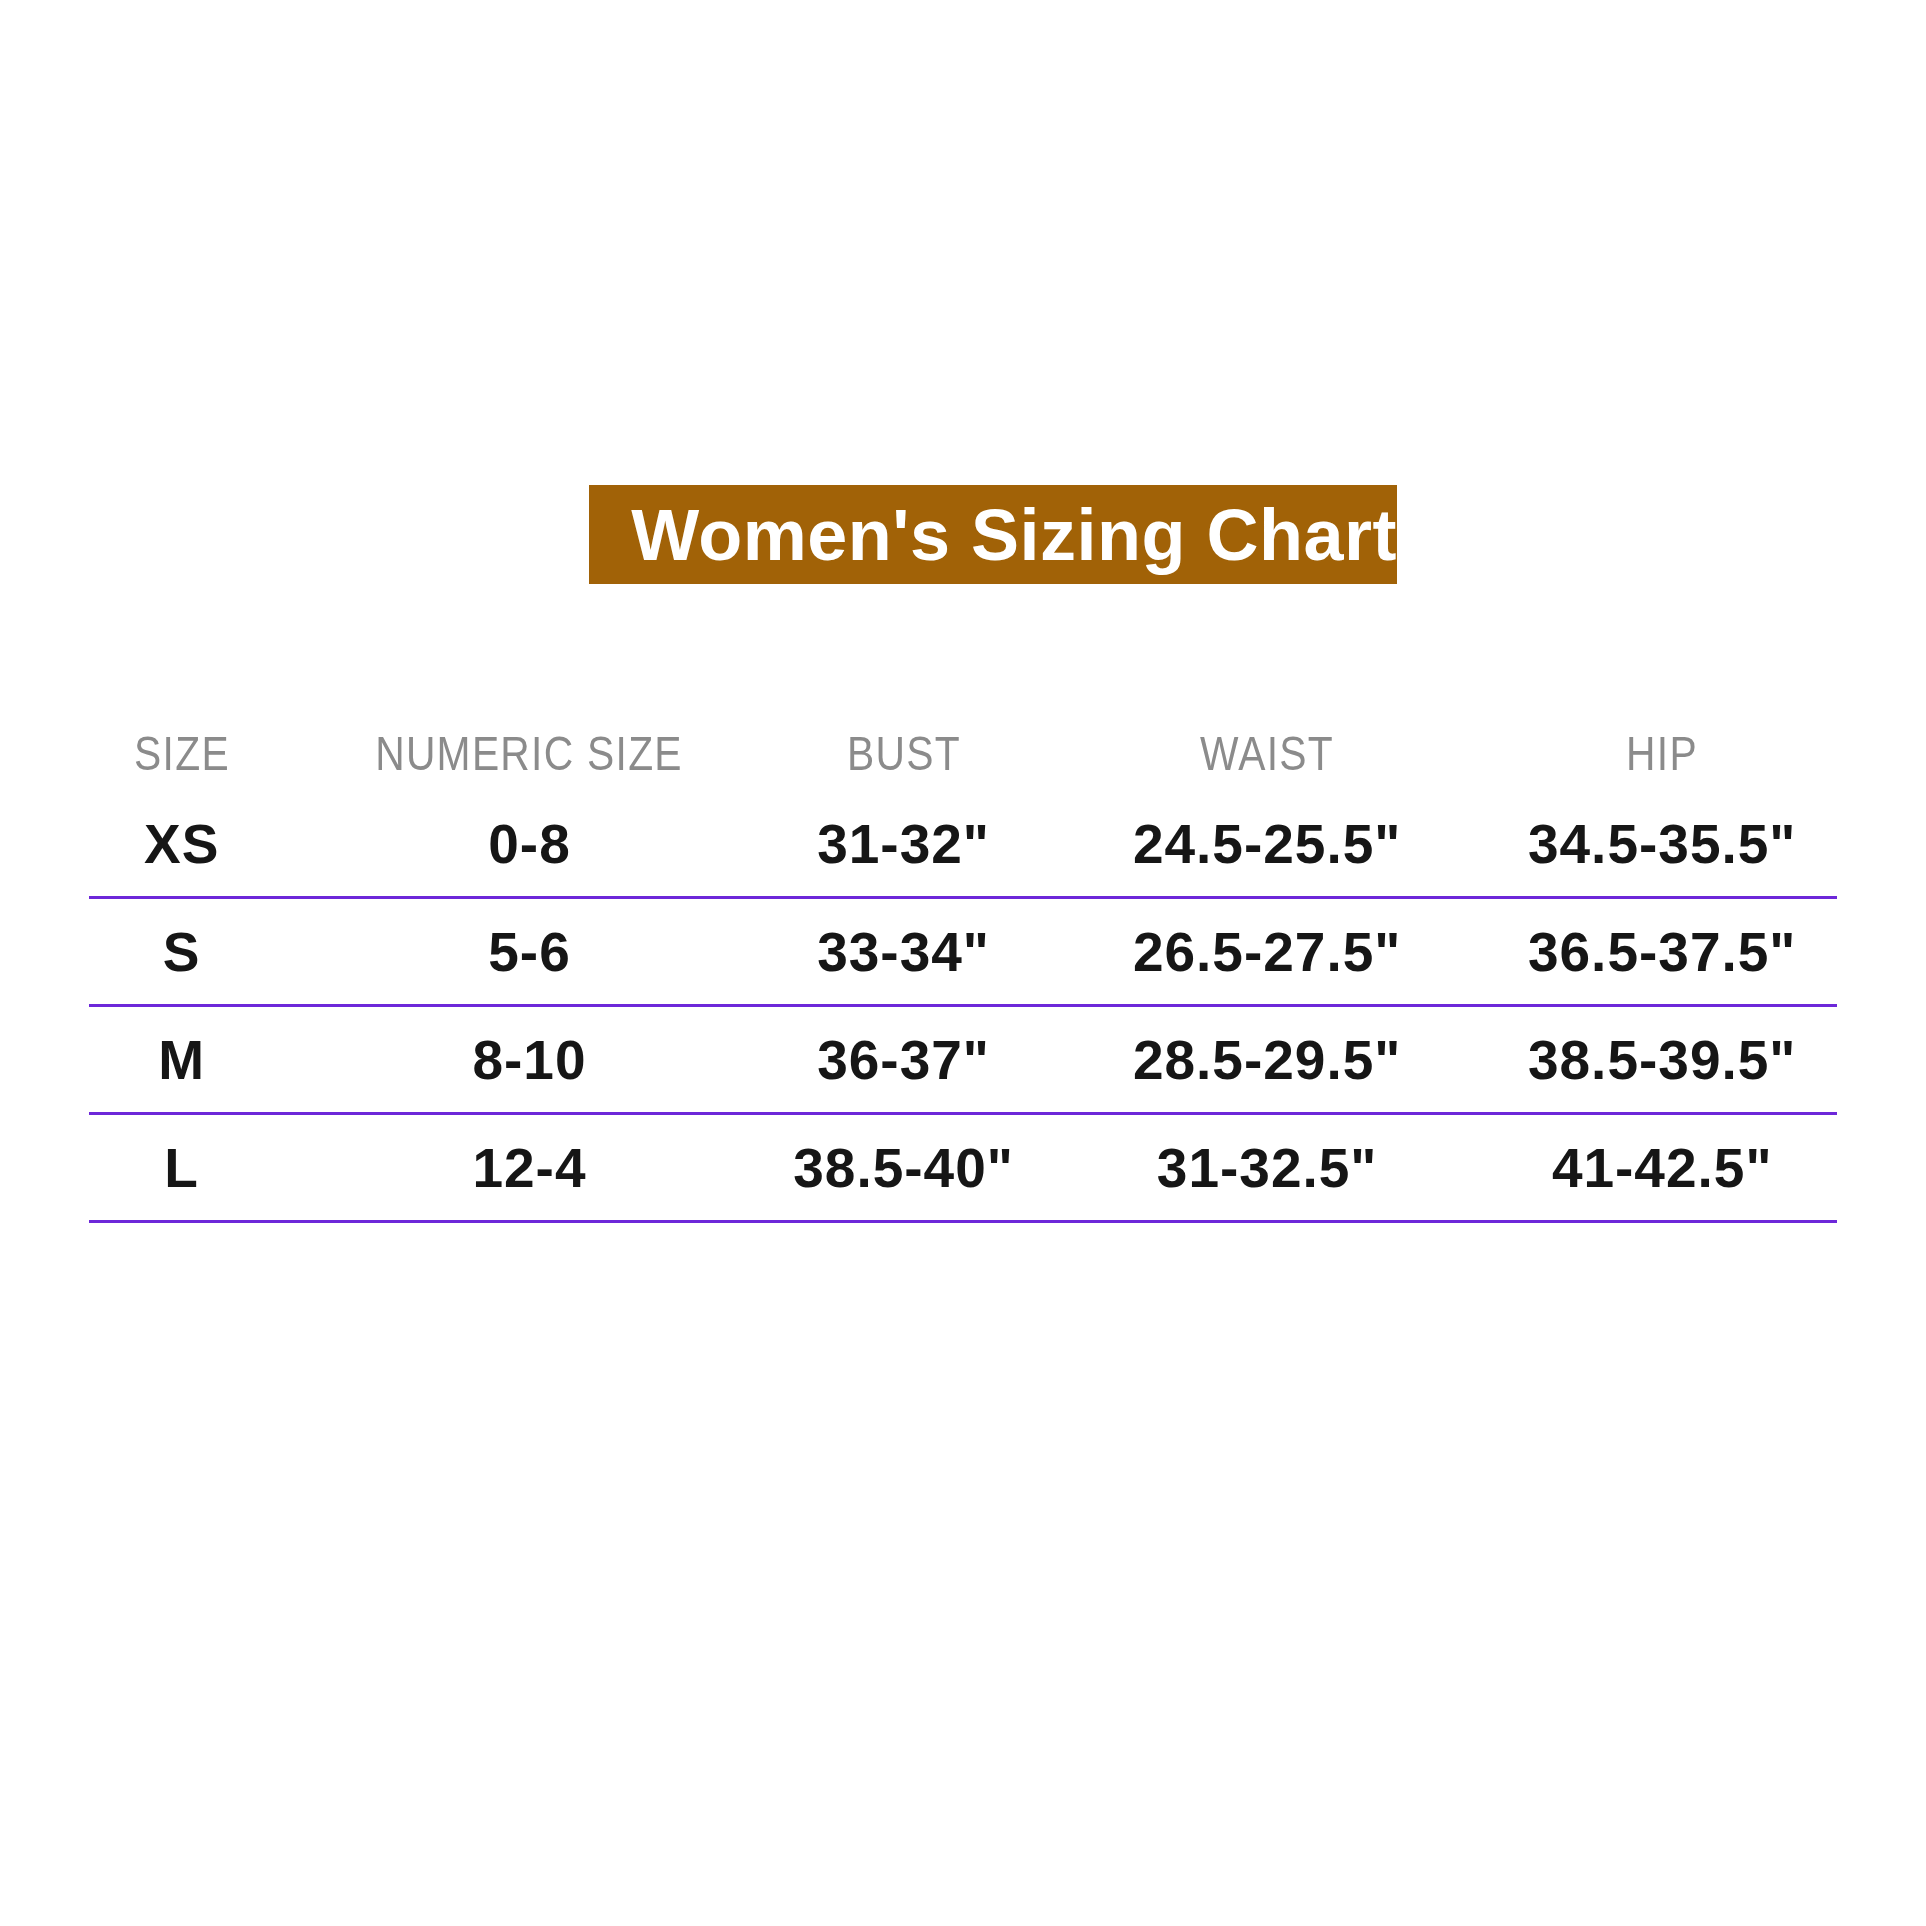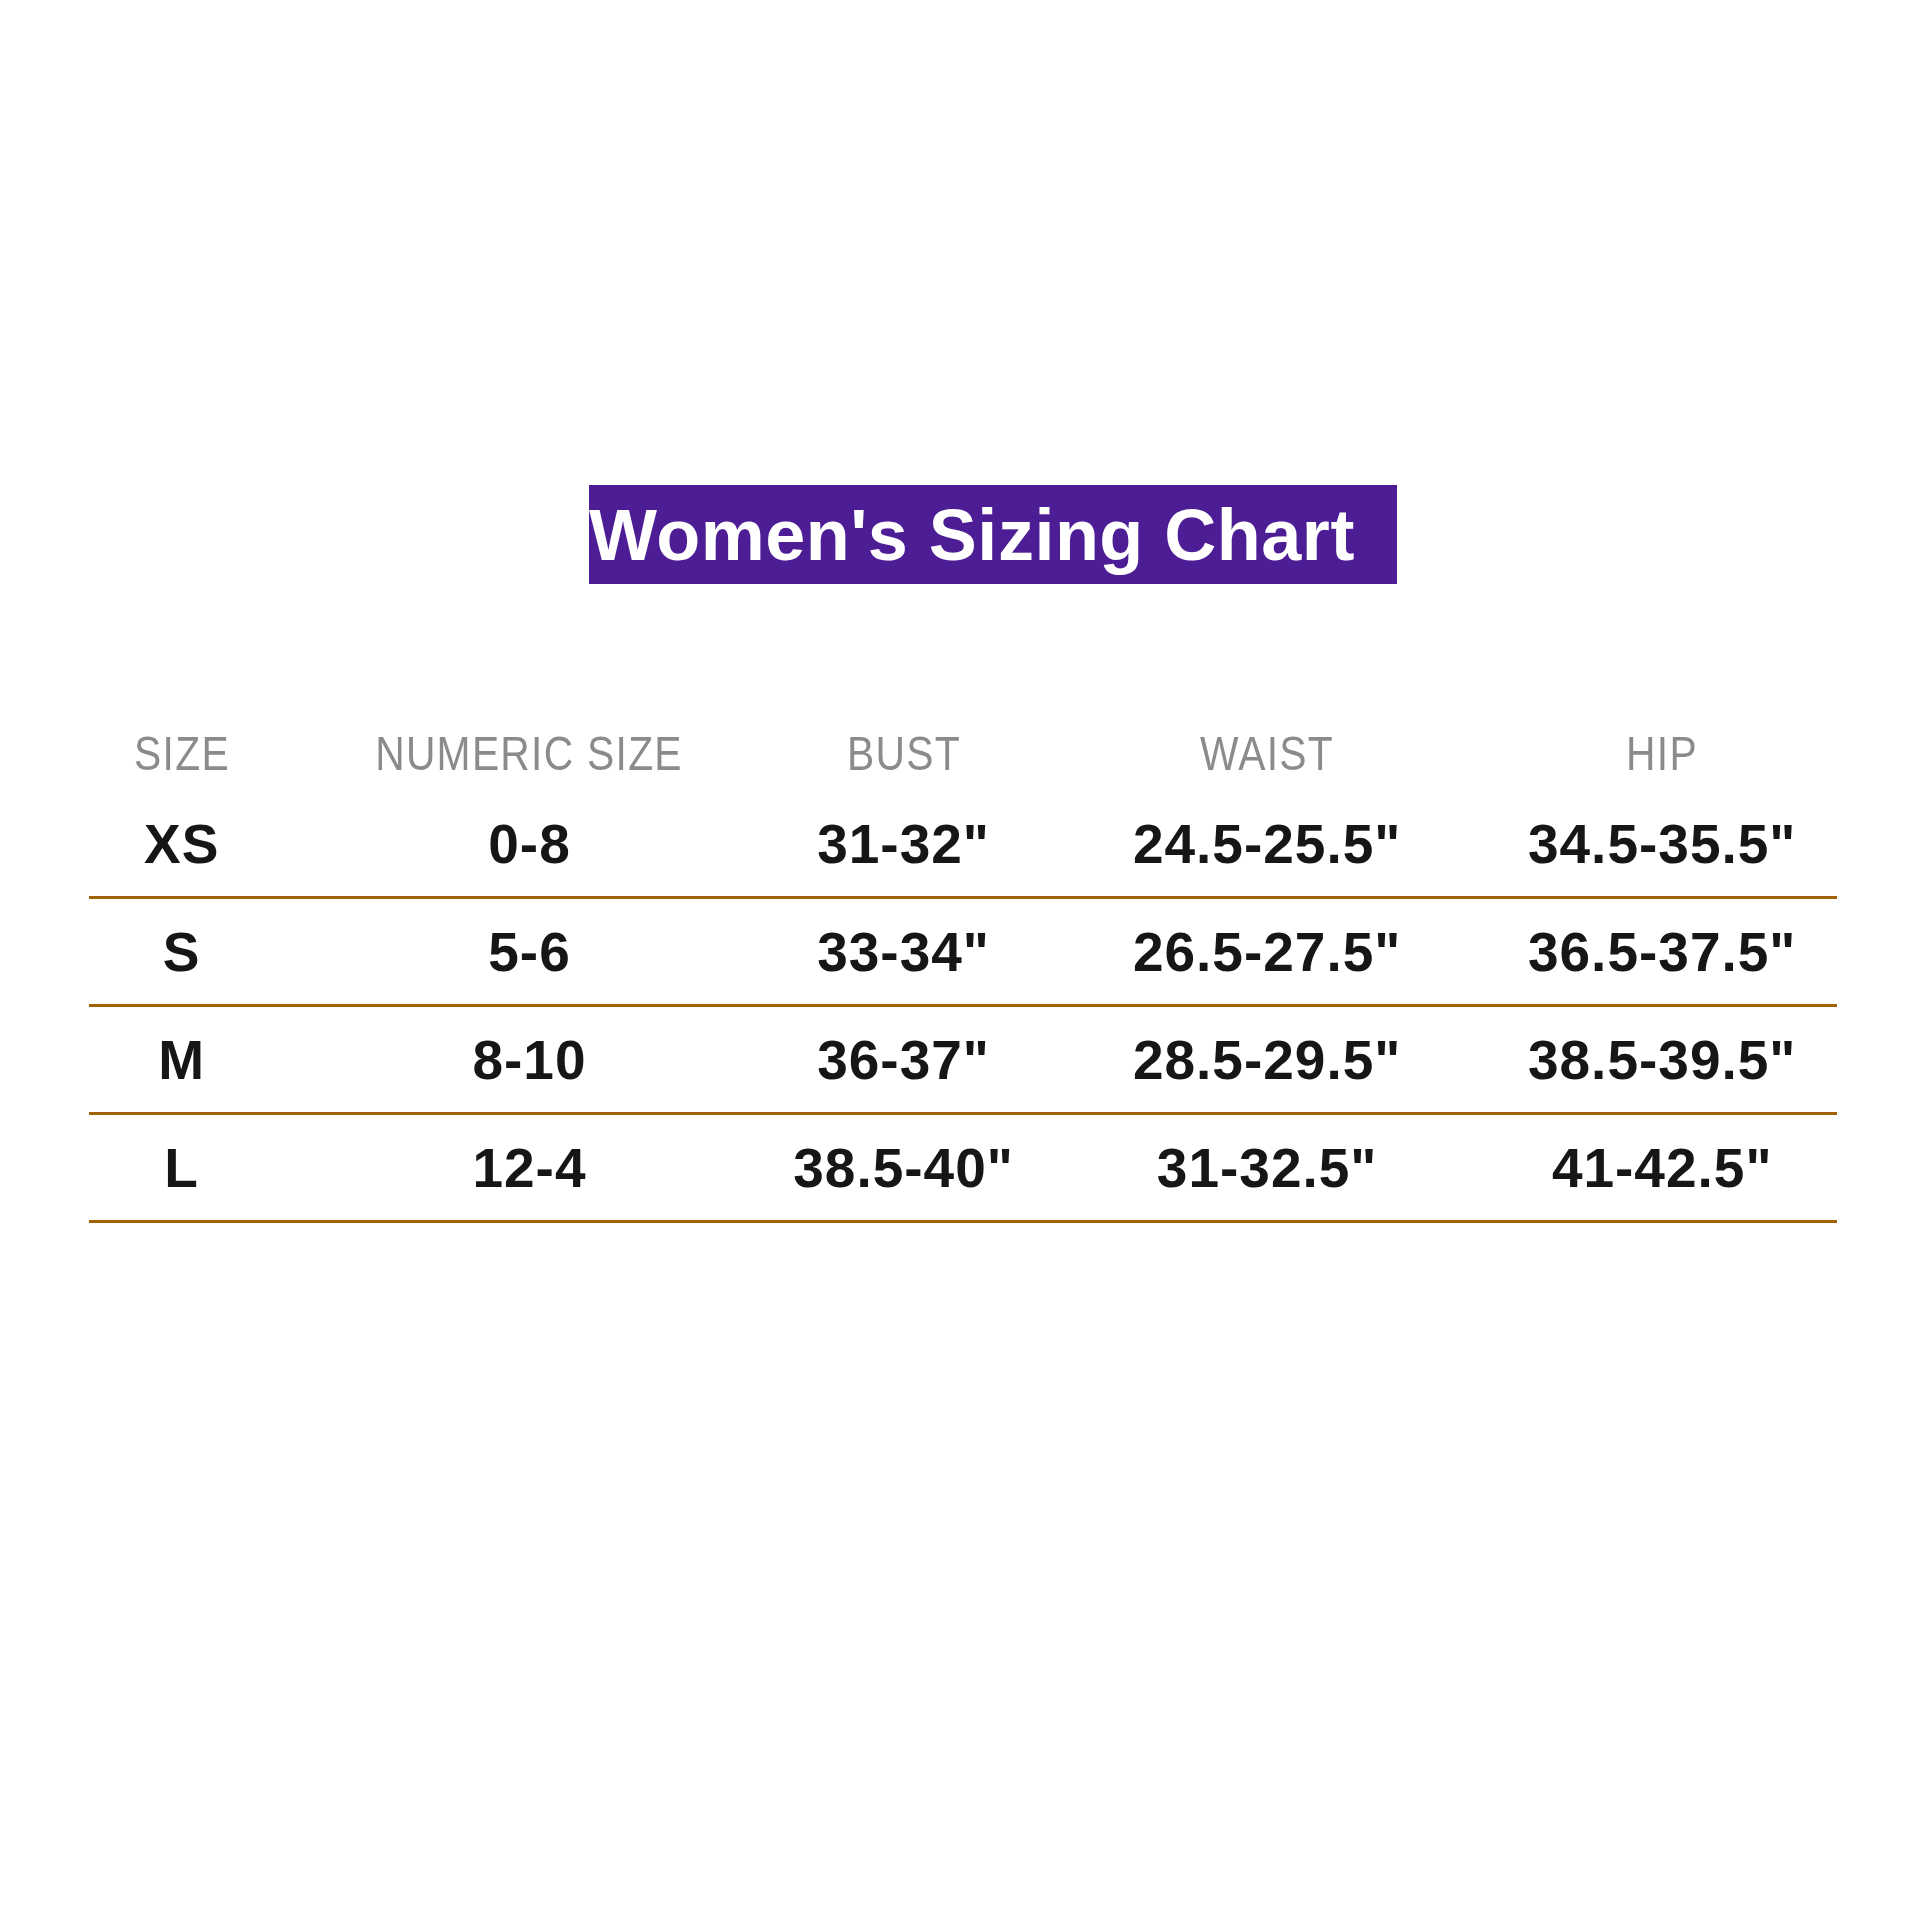--- a/index.html
+++ b/index.html
@@ -15,24 +15,24 @@
     overflow: hidden;
   }
 
   
   .banner {
     position: absolute;
     left: 589px;
     top: 485px;
     width: 808px;
     height: 99px;
-    background: #4c1d95;
+    background: #a16207;
     display: flex;
     align-items: center;
-    justify-content: flex-start;
+    justify-content: flex-end;
   }
   .banner-text {
     color: #ffffff;
     font-size: 72px;
     font-weight: 700;
     letter-spacing: 0.5px;
     white-space: nowrap;
   }
 
   
@@ -45,21 +45,21 @@
   }
   .header-row {
     position: relative;
     height: 76px;
     box-sizing: border-box;
   }
   .data-row {
     position: relative;
     height: 108px;
     box-sizing: border-box;
-    border-bottom: 3px solid #a16207;
+    border-bottom: 3px solid #6d28d9;
   }
   .cell {
     position: absolute;
     top: 50%;
     white-space: nowrap;
   }
   .header-cell {
     transform: translate(-50%, -50%) scaleX(0.85);
     color: #8b8b8b;
     font-size: 48px;

